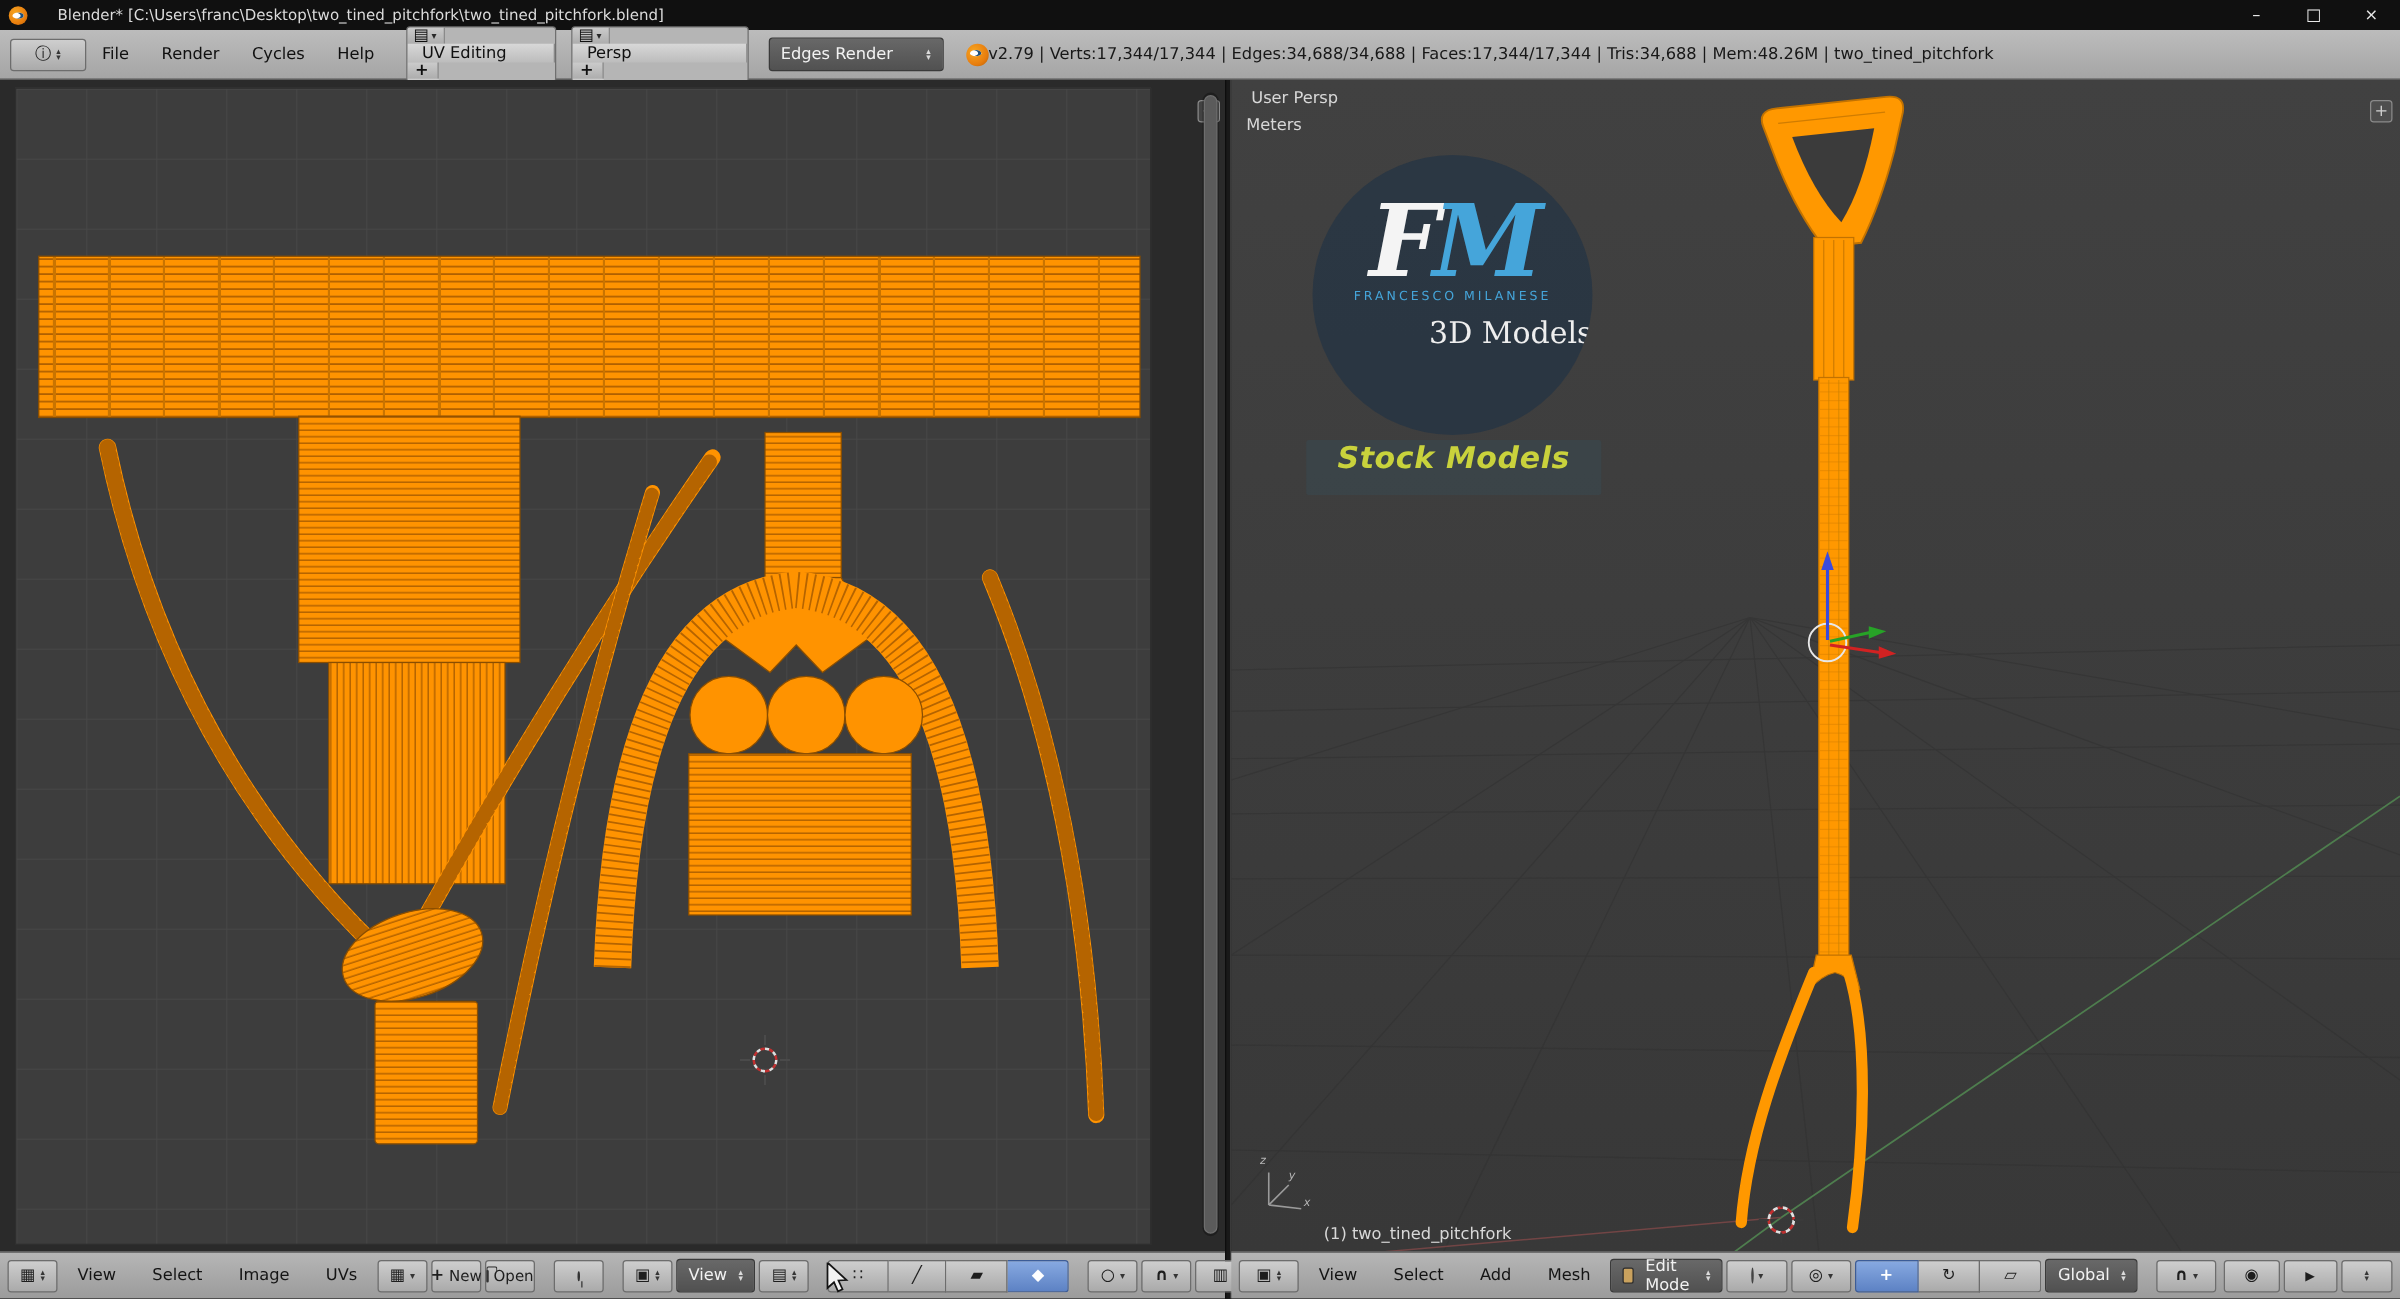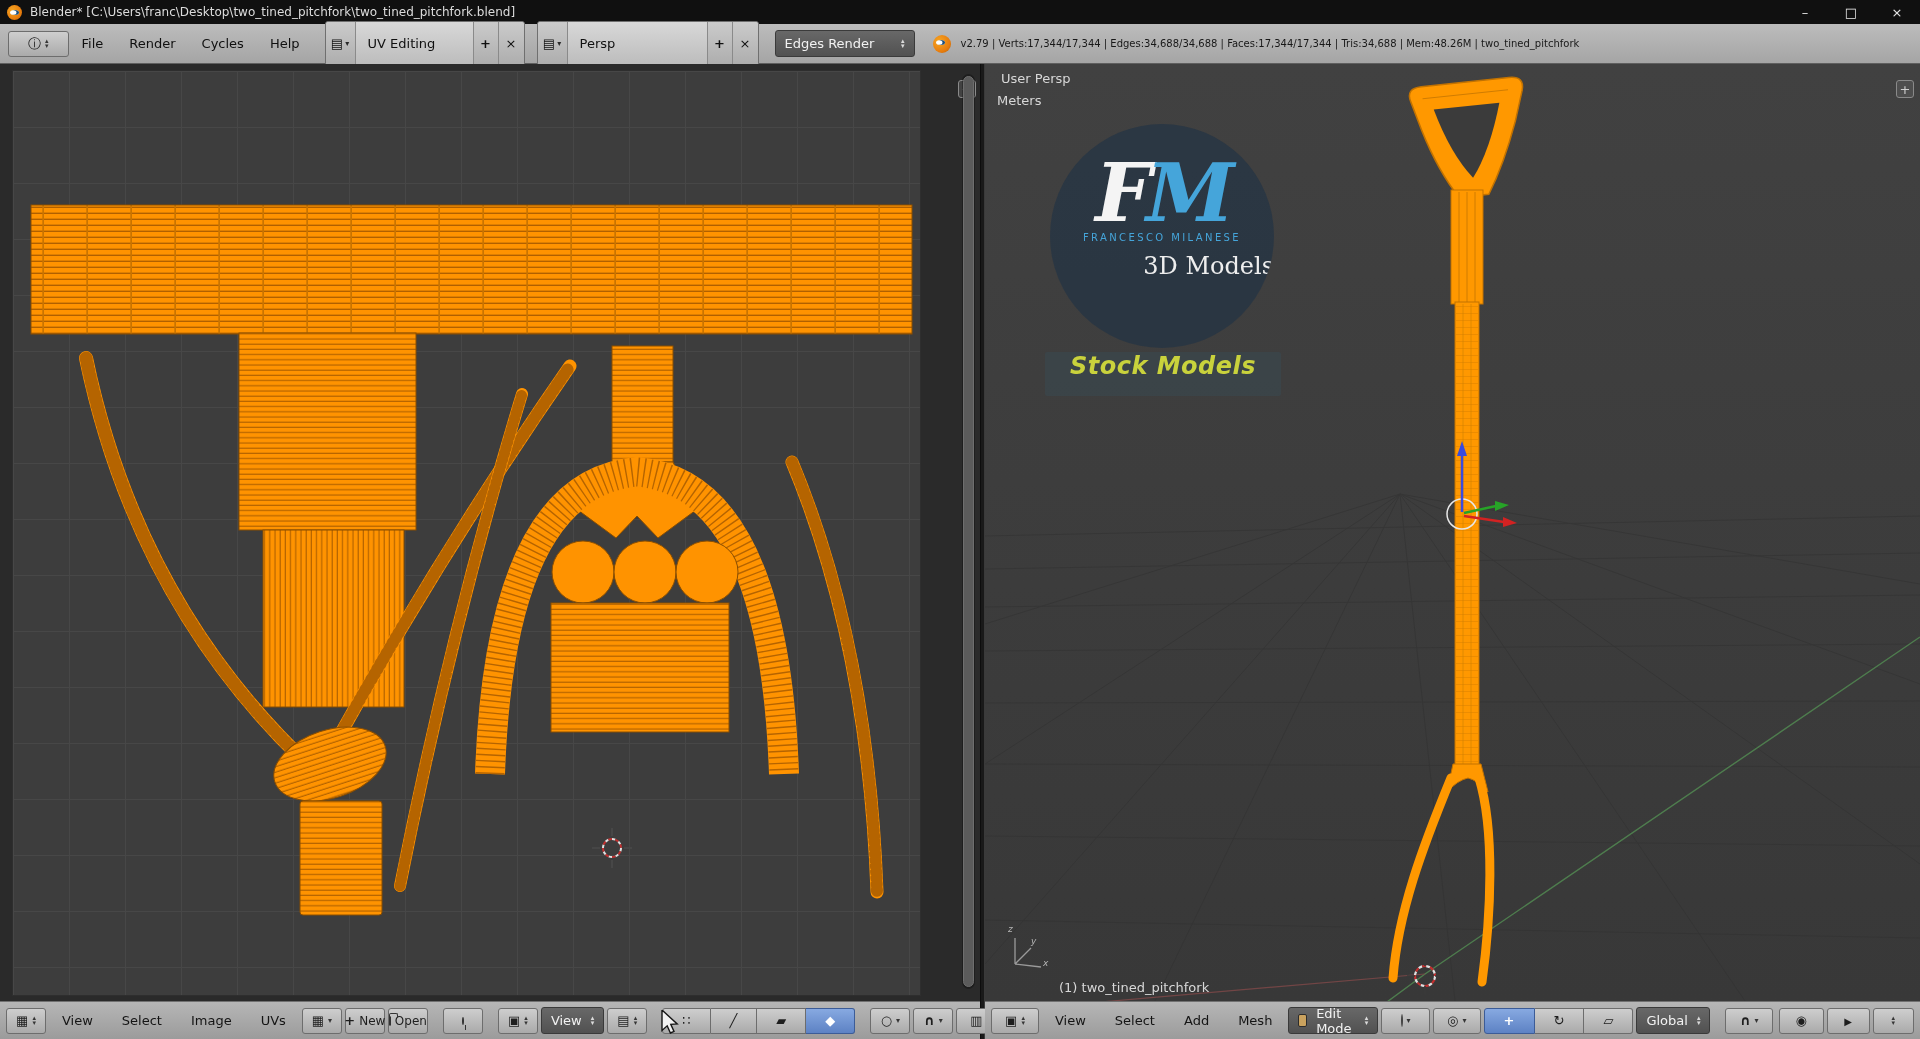--- a/index.html
+++ b/index.html
@@ -2,49 +2,49 @@
 <html><head>
 <meta charset="utf-8">
 <style>
   *{margin:0;padding:0;box-sizing:border-box;}
   html,body{width:1920px;height:1039px;background:#000;}
   body{font-family:"DejaVu Sans","Liberation Sans",sans-serif;}
   #app{position:relative;width:1920px;height:1039px;background:#2a2a2a;overflow:hidden;}
 
   
   .titlebar{position:absolute;left:0;top:0;width:1920px;height:24px;background:#101010;
-    display:flex;align-items:center;gap:8px;padding-left:7px;color:#dcdcdc;font-size:12px;}
+    display:flex;align-items:center;gap:24px;padding-left:7px;color:#dcdcdc;font-size:12px;}
   .blender-mark{width:15px;height:15px;border-radius:50%;flex:0 0 auto;
     background:radial-gradient(circle at 35% 35%,#f6a623,#e87d0d 62%,#b35e08);position:relative;}
   .blender-mark::after{content:"";position:absolute;left:3px;top:5px;width:9px;height:5px;border-radius:50%;
     background:#fff;box-shadow:inset -2.5px 0 0 #1f4f7a;}
   .win-controls{margin-left:auto;display:flex;height:100%;}
   .win-btn{width:46px;display:flex;align-items:center;justify-content:center;color:#e8e8e8;font-size:13px;}
 
   
   .infobar{position:absolute;left:0;top:24px;width:1920px;height:40px;
     background:linear-gradient(#bcbcbc,#a5a5a5);border-bottom:1px solid #5f5f5f;
     display:flex;align-items:center;padding:0 8px;font-size:13px;color:#101010;}
   .menu-item{padding:0 13px;height:100%;display:flex;align-items:center;}
   .ibtn{height:26px;min-width:28px;padding:0 19px;display:inline-flex;align-items:center;justify-content:center;gap:4px;
     background:linear-gradient(#cecece,#aaaaaa);border:1px solid #6d6d6d;border-radius:3px;font-size:12px;color:#1e1e1e;}
   .ibtn.blue{background:linear-gradient(#87a9e1,#5d82c4);border-color:#3c5c97;color:#fff;}
-  .idblock{display:inline-flex;height:45px;border:1px solid #6f6f6f;border-radius:3px;overflow:hidden;margin-left:12px;background:#b5b5b5;}
+  .idblock{display:inline-flex;height:45px;border:1px solid #6f6f6f;border-radius:3px;overflow:hidden;margin-left:12px;background:#b5b5b5;flex-direction:column;}
   .idblock .seg{display:flex;align-items:center;justify-content:center;height:100%;
     background:linear-gradient(#cbcbcb,#adadad);border-right:1px solid #8a8a8a;}
   .idblock .seg:last-child{border-right:none;}
   .seg.icon{width:30px;gap:2px;}
   .seg.field{padding:0 12px;min-width:118px;justify-content:flex-start;background:linear-gradient(#d8d8d8,#bcbcbc);font-size:13px;}
   .seg.small{width:25px;font-size:13px;}
   .menu-widget{display:inline-flex;align-items:center;height:27px;background:linear-gradient(#686868,#515151);
     border:1px solid #3a3a3a;border-radius:3px;color:#f2f2f2;padding:0 9px;gap:9px;font-size:13px;}
   .ud{display:inline-flex;flex-direction:column;align-items:center;font-size:7px;line-height:5px;opacity:.85;}
   .ud::before{content:"▴";} .ud::after{content:"▾";}
   .dn{font-size:8px;opacity:.85;} .dn::before{content:"▾";}
-  .stats{margin-left:10px;font-size:10px;color:#181818;white-space:nowrap;}
+  .stats{font-size:13px;color:#181818;white-space:nowrap;}
 
   
   .gi{font-size:13px;line-height:1;font-style:normal;}
   .g-info::before{content:"ⓘ";}
   .g-img::before{content:"▦";}
   .g-cube::before{content:"▣";}
   .g-plus::before{content:"+";font-weight:bold;}
   .g-x::before{content:"×";}
   .g-vert::before{content:"∷";}
   .g-edge::before{content:"╱";}

